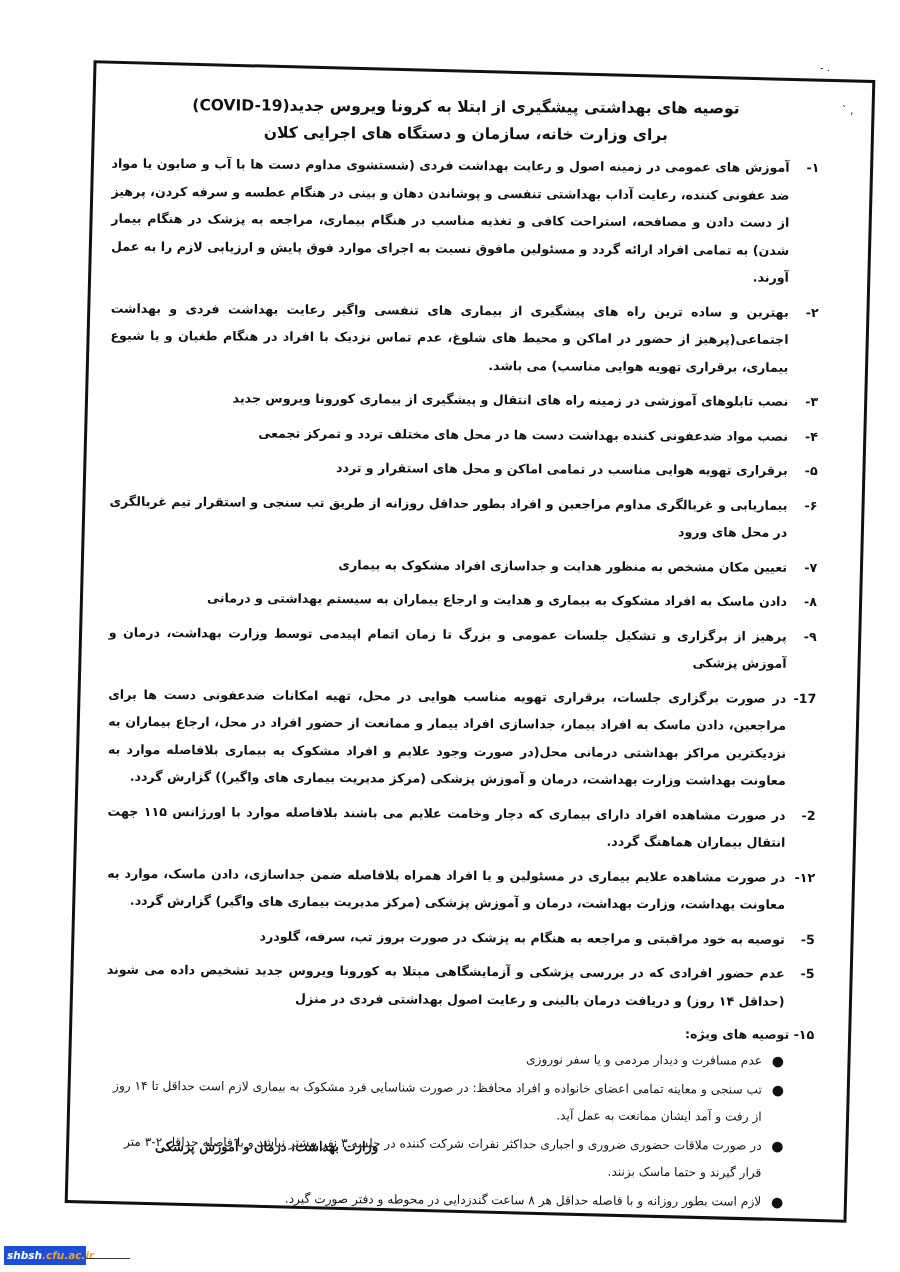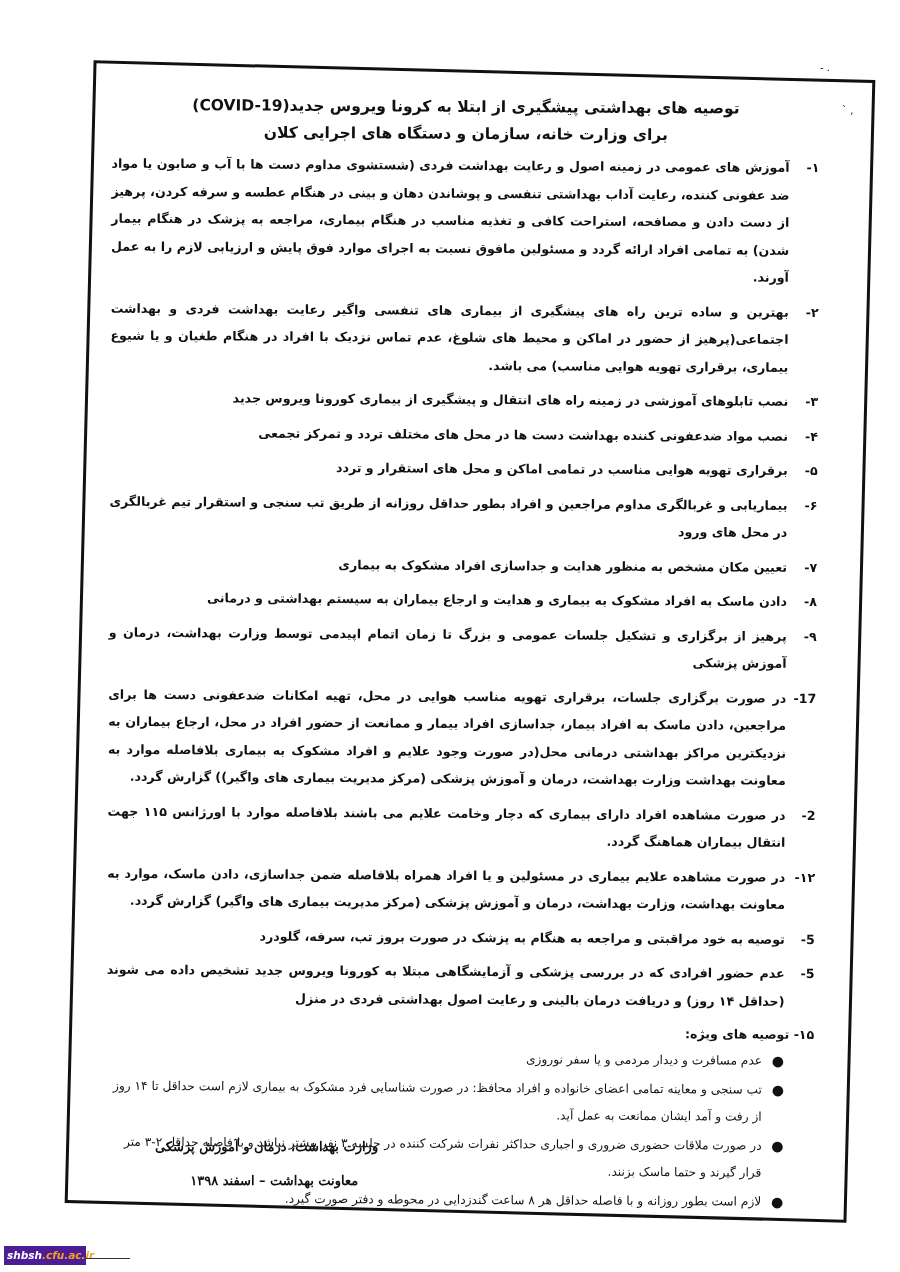--- a/index.html
+++ b/index.html
@@ -24,21 +24,21 @@
   .item .txt { flex:1 1 auto; text-align:justify; text-align-last:right; }
   .special-head { font-size:12.6px; font-weight:bold; line-height:26px; }
   .bullets { margin:0; padding:0 30px 0 0; list-style:none; }
   .bullets li { position:relative; font-size:12.2px; line-height:27px; padding-right:22px; margin-bottom:2px; }
   .bullets li .dot { position:absolute; right:0; top:0; font-size:14px; }
   .sign { position:absolute; left:155px; top:1130px; direction:rtl; text-align:right; font-size:13px; font-weight:bold; font-family:"DejaVu Serif", serif; }
   .sign div { line-height:34px; }
   .sign .l2 { padding-right:20px; }
   .marks { position:absolute; color:#222; font-size:10px; }
   .watermark {
-    position:absolute; left:4px; top:1246px; height:19px; width:82px; background:#4c1d95;
+    position:absolute; left:4px; top:1246px; height:19px; width:82px; background:#1d4ed8;
     font-family:"DejaVu Sans", sans-serif; font-style:italic; font-weight:bold; font-size:10.5px;
     line-height:19px; padding-left:3px; box-sizing:border-box;
   }
   .watermark .a { color:#ffffff; }
   .watermark .b { color:#f0a020; }
   .wm-line { position:absolute; left:86px; top:1258px; width:44px; height:1px; background:#333; }
 </style>
 </head>
 <body>
 
@@ -116,17 +116,16 @@
   <ul class="bullets" id="bullets">
       <li><span class="dot">●</span><span>عدم مسافرت و دیدار مردمی و یا سفر نوروزی</span></li>
       <li><span class="dot">●</span><span>تب سنجی و معاینه تمامی اعضای خانواده و افراد محافظ: در صورت شناسایی فرد مشکوک به بیماری لازم است حداقل تا ۱۴ روز از رفت و آمد ایشان ممانعت به عمل آید.</span></li>
       <li><span class="dot">●</span><span>در صورت ملاقات حضوری ضروری و اجباری حداکثر نفرات شرکت کننده در جلسه ۳ نفر بیشتر نباشد و با فاصله حداقل ۲-۳ متر قرار گیرند و حتما ماسک بزنند.</span></li>
       <li><span class="dot">●</span><span>لازم است بطور روزانه و با فاصله حداقل هر ۸ ساعت گندزدایی در محوطه و دفتر صورت گیرد.</span></li>
     </ul>
 </div>
 
 <div class="sign">
   <div>وزارت بهداشت، درمان و آموزش پزشکی</div>
-  <div class="l2">معاونت بهداشت – اسفند ۱۳۹۸</div>
 </div>
 
 <div class="watermark"><span class="a">shbsh</span><span class="b">.cfu.ac.ir</span></div>
 <div class="wm-line"></div>
 
 </body></html>

